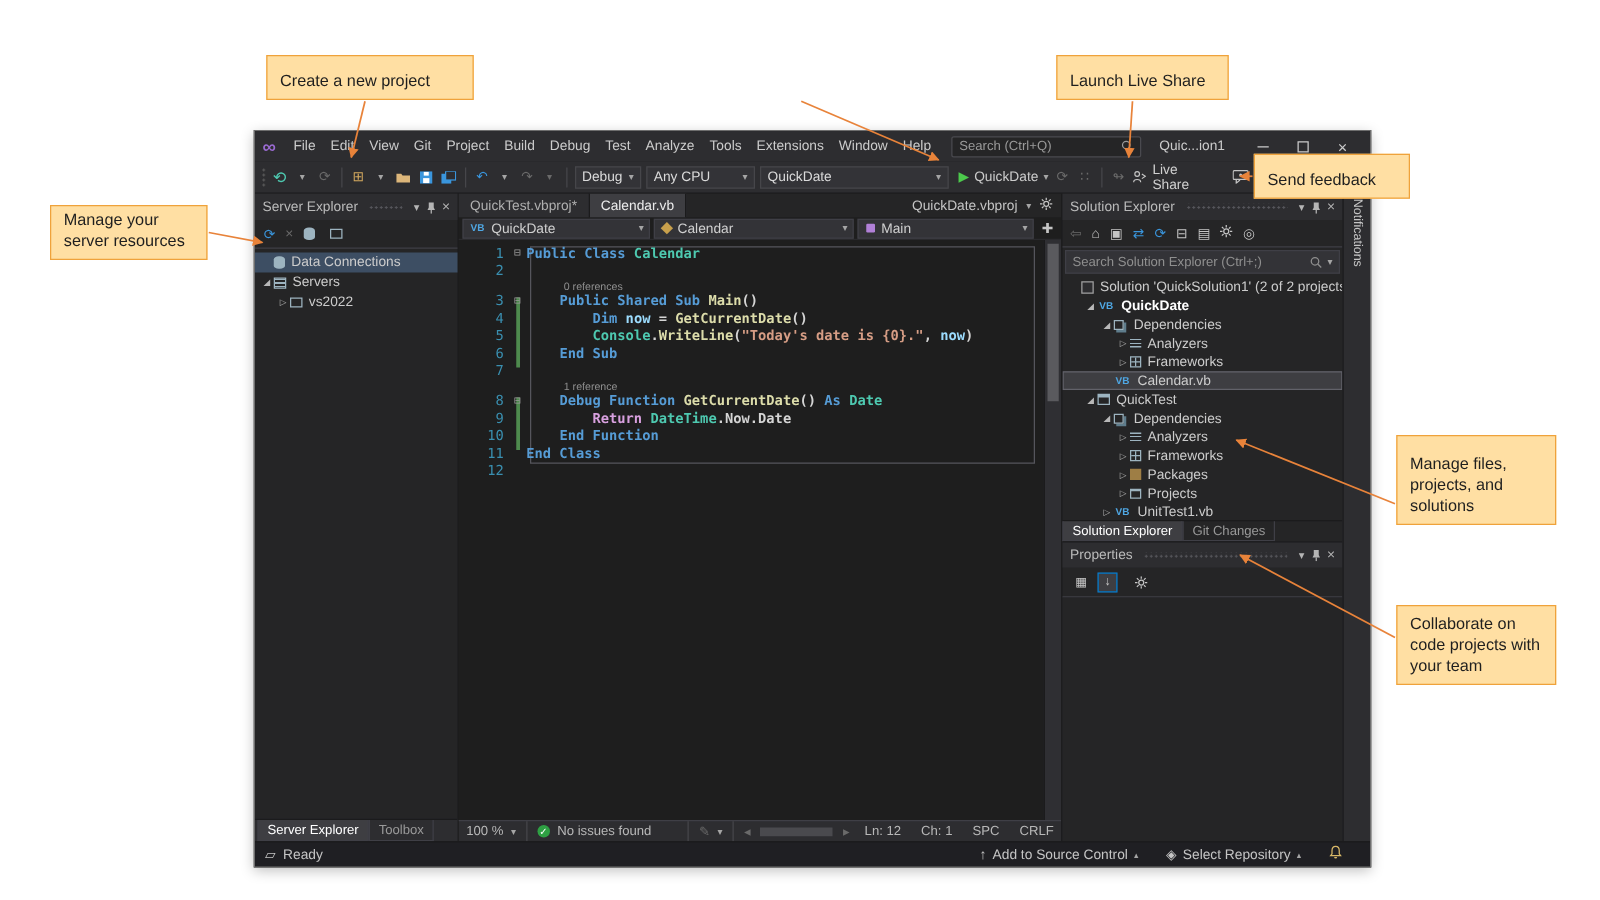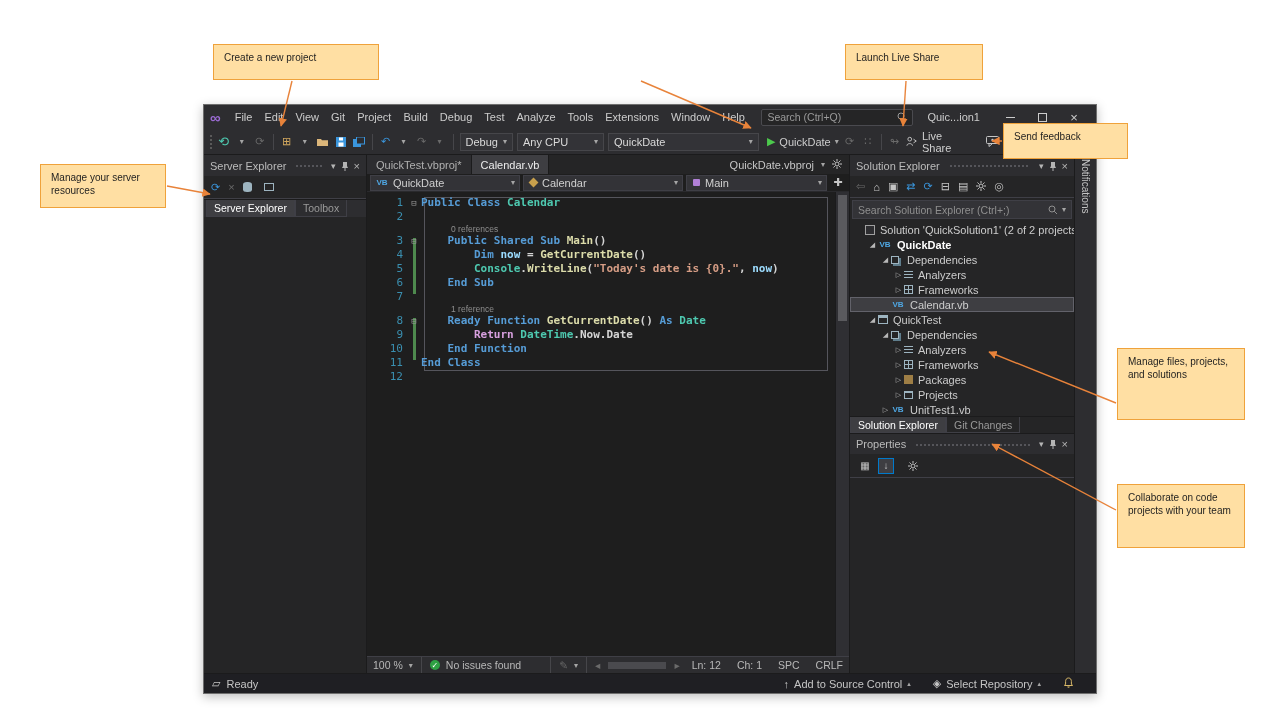--- a/index.html
+++ b/index.html
@@ -2,22 +2,22 @@
 <html style="--callout-bg: #FFDFA3; --callout-border: #EFA23B;"><head>
 <meta charset="utf-8">
 <style>
   * { margin:0; padding:0; box-sizing:border-box; }
   html,body { background:#fff; }
   body { font-family:"Liberation Sans", sans-serif; }
   .canvas { position:relative; width:1280px; height:720px; background:#ffffff; overflow:hidden; }
 
   
   .callout { position:absolute; background:var(--callout-bg,#FFDFA3); border:1px solid var(--callout-border,#EFA23B);
-             color:#1f1f1f; font-size:10px; line-height:1.32; padding:6px 10px; z-index:55;
-             display:flex; align-items:flex-start; }
+             color:#1f1f1f; font-size:13px; line-height:1.32; padding:6px 10px; z-index:55;
+             display:flex; align-items:flex-end; }
   .arrows { position:absolute; left:0; top:0; width:1280px; height:720px; z-index:60; pointer-events:none; }
 
   
   .vs-window { position:absolute; left:203px; top:104px; width:894px; height:590px; z-index:10;
                background:#1E1E1E; border:1px solid #6E6E6E; box-shadow:0 3px 10px rgba(0,0,0,.25);
                display:flex; flex-direction:column; font-size:11px; color:#CCCCCC; }
 
   
   .titlebar { height:24px; background:#2D2D30; display:flex; align-items:center; padding:0 6px; flex:none; }
   .vs-logo { color:#9B6BD3; font-size:15px; font-weight:bold; margin-right:8px; line-height:1; }
@@ -313,20 +313,37 @@
               </svg>
             </span>
           <span class="hicon" style="font-size:11px">×</span>
         </div>
         <div class="se-toolbar">
           <span class="glyph-blue">⟳</span>
           <span class="dim">×</span>
           <span class="ic ic-data-connections"></span>
           <span class="ic ic-computer"></span>
         </div>
+        <div class="se-tree">
+            <div class="tree-row selected" style="padding-left: 4px;">
+              <span class="exp"></span>
+              <span class="ic ic-data-connections"></span>
+              <span class="lbl">Data Connections</span>
+            </div>
+            <div class="tree-row" style="padding-left: 4px;">
+              <span class="exp">◢</span>
+              <span class="ic ic-servers"></span>
+              <span class="lbl">Servers</span>
+            </div>
+            <div class="tree-row" style="padding-left: 17px;">
+              <span class="exp">▷</span>
+              <span class="ic ic-computer"></span>
+              <span class="lbl">vs2022</span>
+            </div>
+          </div>
         <div class="panel-tabs">
           <span class="ptab active">Server Explorer</span>
           <span class="ptab">Toolbox</span>
         </div>
       </div>
 
       <div class="editor">
         <div class="tab-row">
           <span class="etab">QuickTest.vbproj*</span>
           <span class="etab active">Calendar.vb</span>
@@ -395,21 +412,21 @@
               </div>
               <div class="code-row">
                 <span class="ln">7</span>
                 <span class="fold"></span>
                 <span class="codetext"></span>
               </div>
               <div class="codelens-row">1 reference</div>
               <div class="code-row">
                 <span class="ln">8</span>
                 <span class="fold">⊟</span>
-                <span class="codetext"><span class="seg-plain">    </span><span class="seg-kw">Ready Function </span><span class="seg-method">GetCurrentDate</span><span class="seg-plain">() </span><span class="seg-kw">As </span><span class="seg-type">Date</span></span>
+                <span class="codetext"><span class="seg-plain">    </span><span class="seg-kw">Debug Function </span><span class="seg-method">GetCurrentDate</span><span class="seg-plain">() </span><span class="seg-kw">As </span><span class="seg-type">Date</span></span>
               </div>
               <div class="code-row">
                 <span class="ln">9</span>
                 <span class="fold"></span>
                 <span class="codetext"><span class="seg-plain">        </span><span class="seg-ctrl">Return </span><span class="seg-type">DateTime</span><span class="seg-plain">.Now.Date</span></span>
               </div>
               <div class="code-row">
                 <span class="ln">10</span>
                 <span class="fold"></span>
                 <span class="codetext"><span class="seg-plain">    </span><span class="seg-kw">End Function</span></span>

